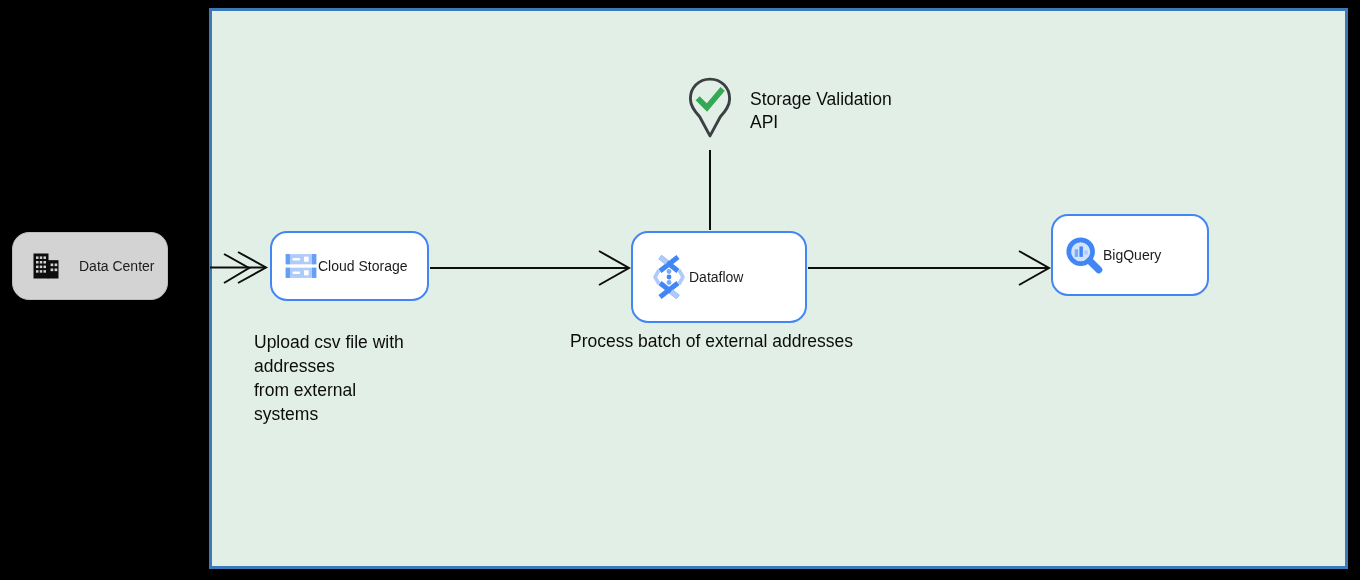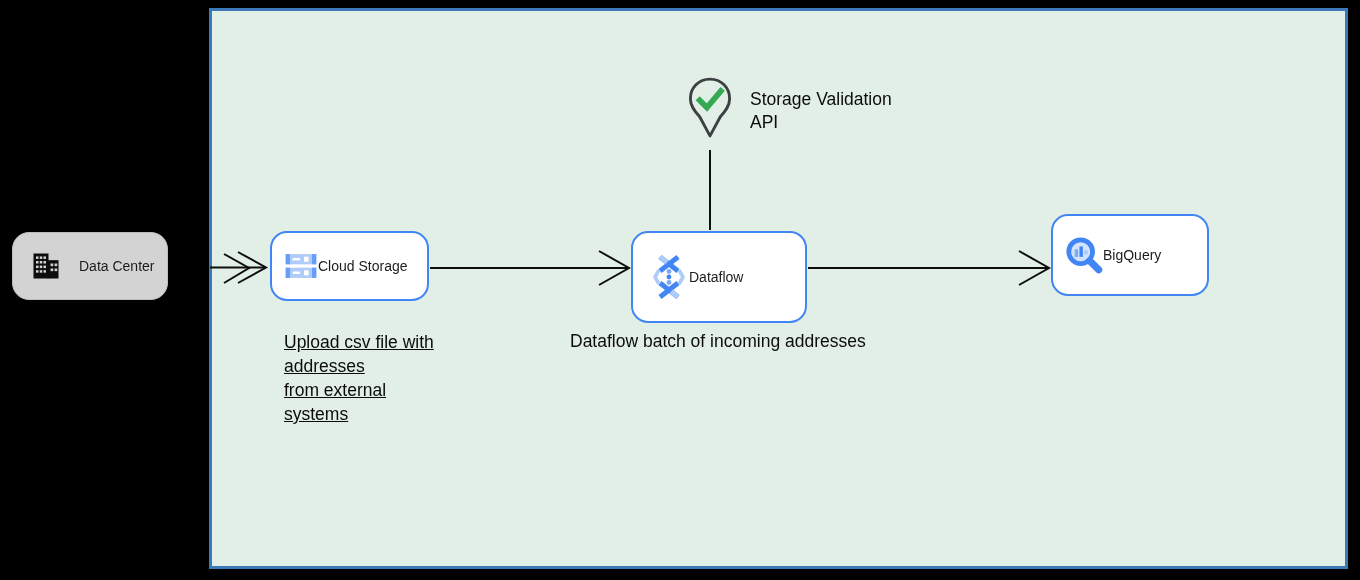--- a/index.html
+++ b/index.html
@@ -46,21 +46,21 @@
   .icon{flex:0 0 auto;display:block;}
   .connector-layer{
     position:absolute;left:0;top:0;width:1360px;height:580px;
     pointer-events:none;
   }
   .pin{position:absolute;left:686px;top:76px;}
   .caption{
     position:absolute;font-size:17.5px;line-height:24px;
     white-space:pre-line;color:#0c0c0c;
   }
-  .caption-upload{left:284px;top:330px;width:230px;text-decoration:underline;}
+  .caption-upload{left:254px;top:330px;width:230px;}
   .caption-process{left:570px;top:329px;white-space:nowrap;}
   .caption-store{left:988px;top:329px;white-space:nowrap;}
   .caption-api{left:750px;top:88px;width:190px;font-size:17.5px;line-height:23px;white-space:pre-line;}
 </style>
 </head>
 <body>
 
 <div class="stage">
 
   <div class="canvas"></div>
@@ -174,16 +174,16 @@
   </svg>
 
   <div class="caption caption-api">Storage Validation
 API</div>
 
   <div class="caption caption-upload">Upload csv file with
 addresses
 from external
 systems</div>
 
-  <div class="caption caption-process">Dataflow batch of incoming addresses</div>
+  <div class="caption caption-process">Process batch of external addresses</div>
 
 
 </div>
 
 </body></html>

